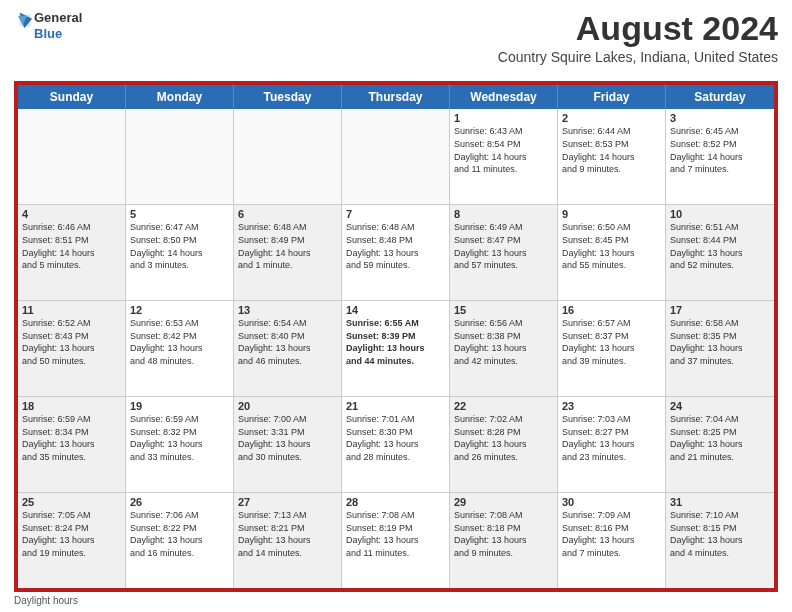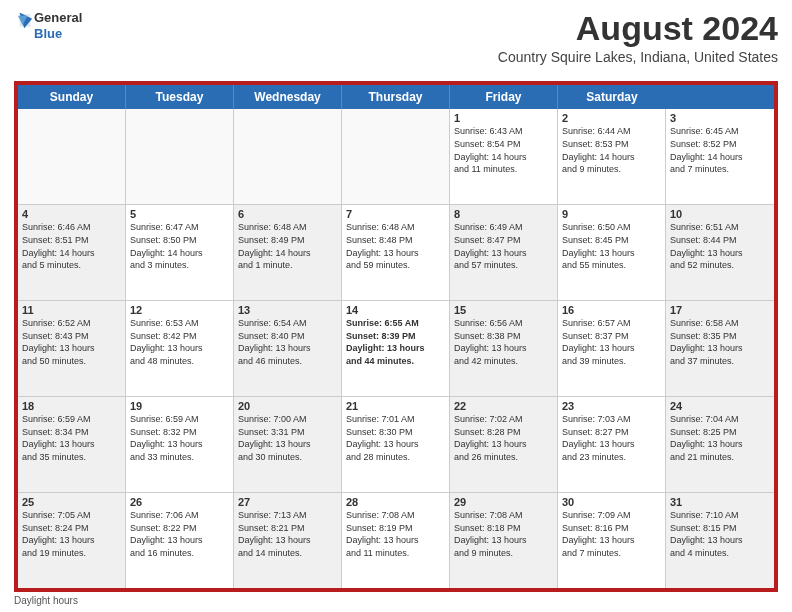--- a/index.html
+++ b/index.html
@@ -136,23 +136,24 @@
     </div>
     <div class="title-area">
       <div class="main-title">August 2024</div>
       <div class="subtitle">Country Squire Lakes, Indiana, United States</div>
     </div>
   </div>
 
   <div class="calendar">
     <div class="cal-header">
     <div class="cal-header-cell">Sunday</div>
+        <div class="cal-header-cell">Monday</div>
         <div class="cal-header-cell">Tuesday</div>
+        <div class="cal-header-cell">Thursday</div>
         <div class="cal-header-cell">Wednesday</div>
-        <div class="cal-header-cell">Thursday</div>
         <div class="cal-header-cell">Friday</div>
         <div class="cal-header-cell">Saturday</div>
       </div>
     <div class="cal-body">
     <div class="cal-row">
           <div class="cal-cell empty"></div>
           <div class="cal-cell empty"></div>
           <div class="cal-cell empty"></div>
           <div class="cal-cell empty"></div>
           <div class="cal-cell">

